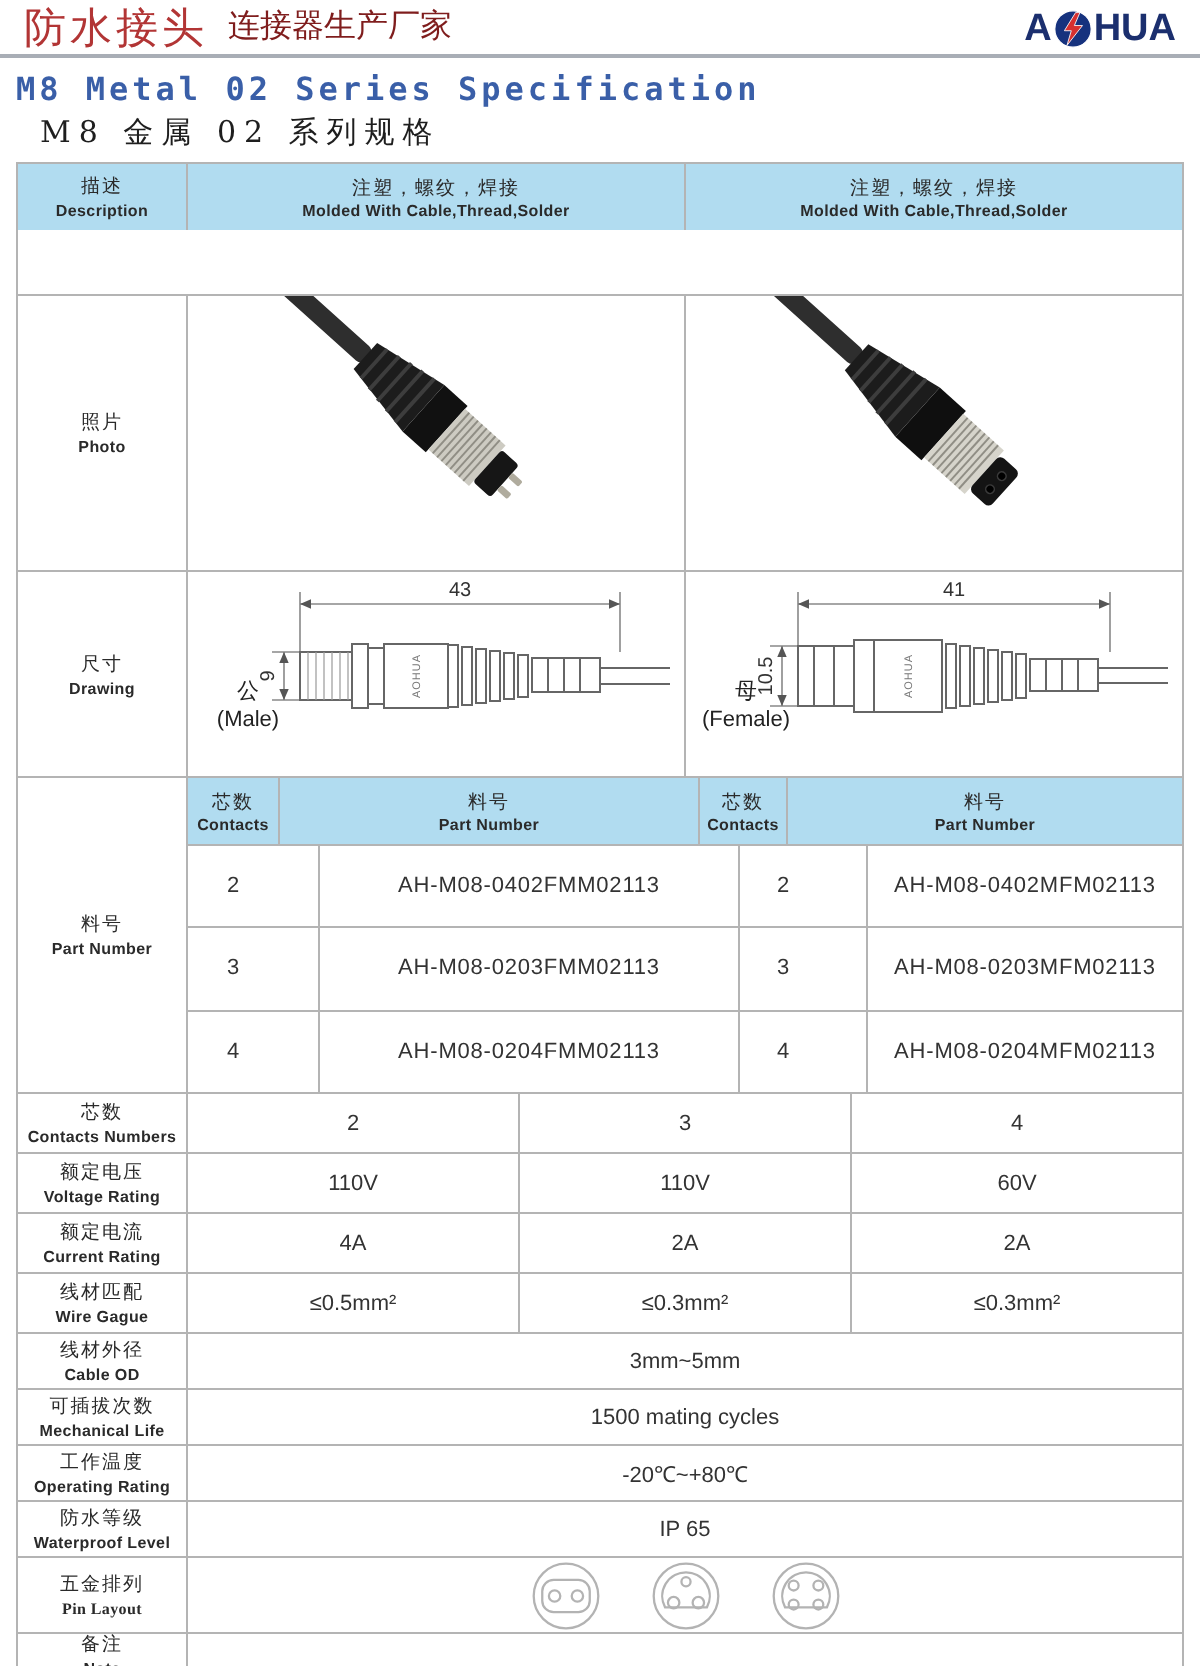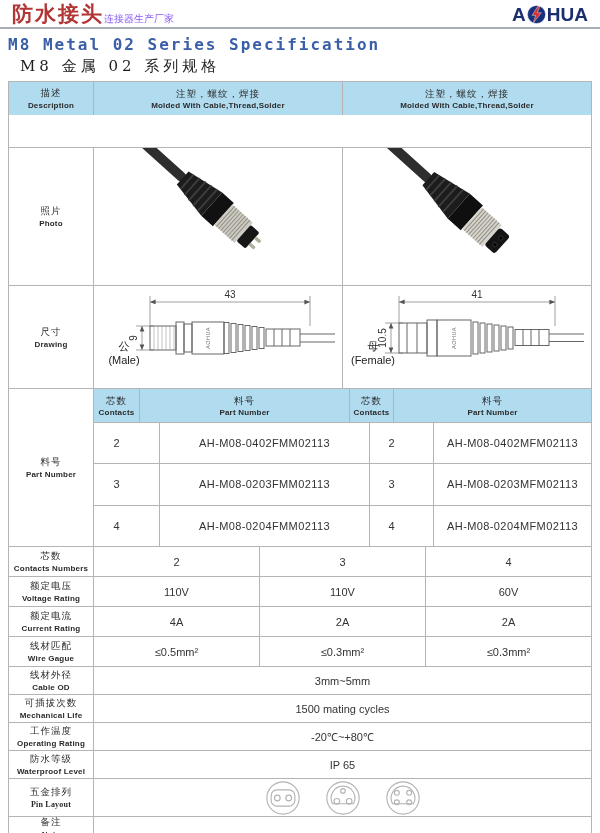--- a/index.html
+++ b/index.html
@@ -4,24 +4,24 @@
 <style>
   * { margin:0; padding:0; box-sizing:border-box; }
   html,body { background:#e8e8e8; }
   #page {
     width:600px; height:833px; position:relative; background:#fff;
     font-family:"Liberation Sans", sans-serif; overflow:hidden; margin:0 auto;
   }
   
   .brand-row { height:29px; border-bottom:2px solid #a9aeb6; position:relative;
     display:flex; align-items:flex-end; padding:0 12px 2px; }
-  .brand-cn { font-family:"Liberation Serif", serif; font-weight:bold; font-size:21px;
+  .brand-cn { font-family:"Liberation Serif", serif; font-weight:normal; font-size:21px;
     color:var(--brand-red,#b23535); letter-spacing:2px; line-height:1; }
-  .brand-tag { font-family:"Liberation Serif", serif; font-size:10px; color:#8b5cf6;
-    line-height:1.3; }
+  .brand-tag { font-family:"Liberation Serif", serif; font-size:16px; color:#7f1d1d;
+    margin-left:10px; line-height:1.3; }
   .logo { position:absolute; right:12px; top:5px; display:flex; align-items:center;
     font-weight:bold; font-size:19px; color:var(--logo-navy,#1b2f6e); line-height:1; }
   .logo-mark { width:19px; height:19px; margin:0 1px; }
   
   .title-en { margin:7px 0 0 8px; font-family:"DejaVu Sans Mono", monospace; font-size:16px;
     font-weight:bold; color:var(--title-blue,#3a5fa8); letter-spacing:2px; line-height:18px; }
   .title-cn { margin:3px 0 0 20px; font-family:"DejaVu Serif", serif; font-size:15px;
     color:#1e1e1e; letter-spacing:4px; line-height:18px; }
   
   .tbl { margin:6px 8px 0; border:1px solid var(--table-border,#b4b4b4); width:584px; }

